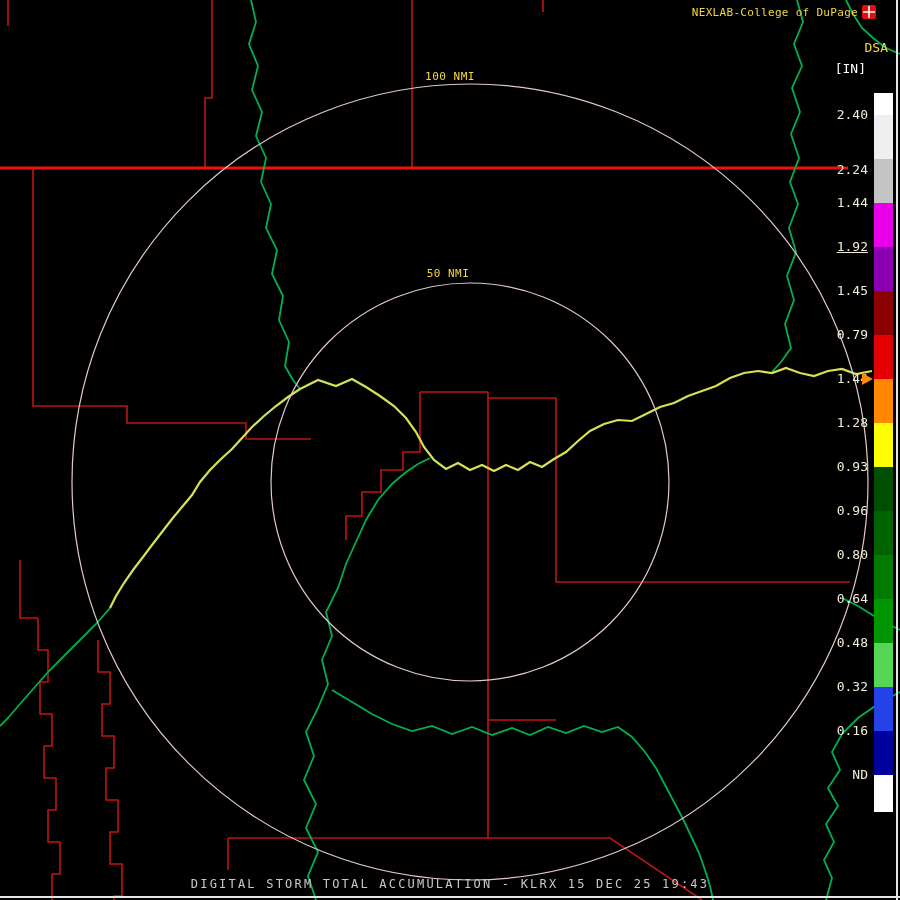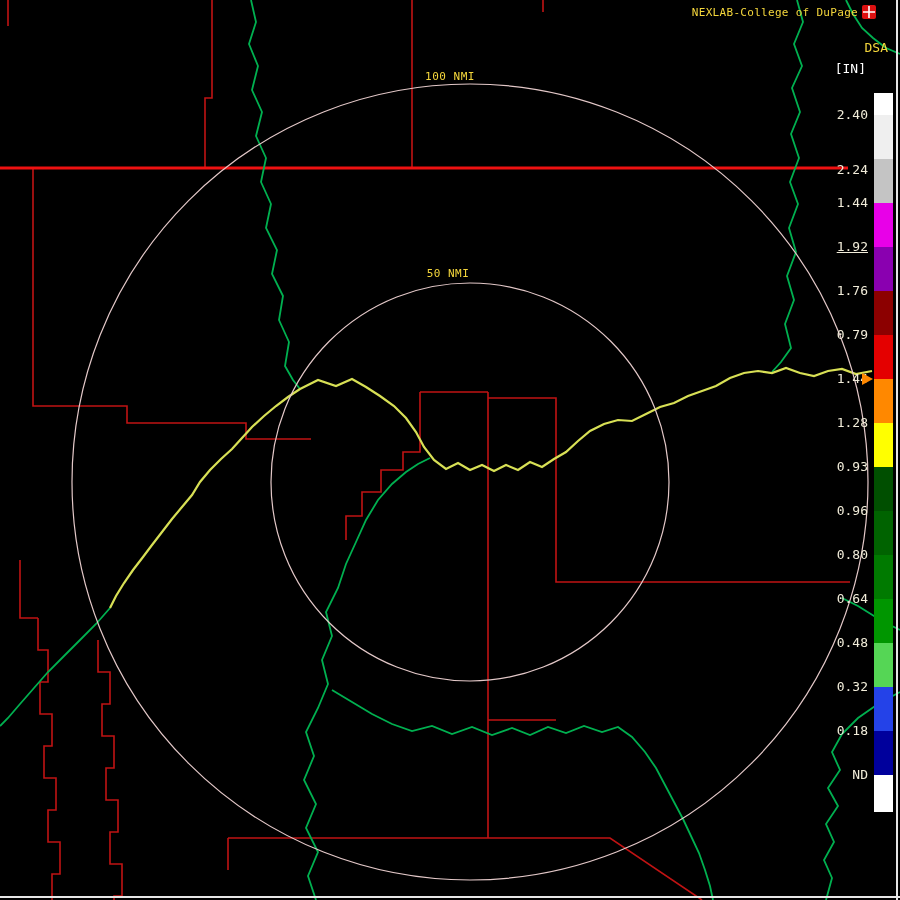--- a/index.html
+++ b/index.html
@@ -102,42 +102,43 @@
       <div class="cb-cell" style="top: 0px; height: 22px; background: rgb(255, 255, 255);"></div>
       <div class="cb-cell" style="top: 22px; height: 44px; background: rgb(239, 239, 239);"></div>
       <div class="cb-label" style="top: 15px;">2.40</div>
       <div class="cb-cell" style="top: 66px; height: 44px; background: rgb(196, 196, 196);"></div>
       <div class="cb-label" style="top: 70px;">2.24</div>
       <div class="cb-cell" style="top: 110px; height: 44px; background: rgb(232, 0, 232);"></div>
       <div class="cb-label" style="top: 103px;">1.44</div>
       <div class="cb-cell" style="top: 154px; height: 44px; background: rgb(138, 0, 176);"></div>
       <div class="cb-label" style="top: 147px; text-decoration: underline;">1.92</div>
       <div class="cb-cell" style="top: 198px; height: 44px; background: rgb(140, 0, 0);"></div>
-      <div class="cb-label" style="top: 191px;">1.76</div>
+      <div class="cb-label" style="top: 191px;">1.45</div>
       <div class="cb-cell" style="top: 242px; height: 44px; background: rgb(228, 0, 0);"></div>
       <div class="cb-label" style="top: 235px;">0.79</div>
       <div class="cb-cell" style="top: 286px; height: 44px; background: rgb(255, 136, 0);"></div>
       <div class="cb-label" style="top: 279px;">1.44</div>
       <div class="cb-cell" style="top: 330px; height: 44px; background: rgb(255, 255, 0);"></div>
       <div class="cb-label" style="top: 323px;">1.28</div>
       <div class="cb-cell" style="top: 374px; height: 44px; background: rgb(0, 79, 0);"></div>
       <div class="cb-label" style="top: 367px;">0.93</div>
       <div class="cb-cell" style="top: 418px; height: 44px; background: rgb(0, 99, 0);"></div>
       <div class="cb-label" style="top: 411px;">0.96</div>
       <div class="cb-cell" style="top: 462px; height: 44px; background: rgb(0, 122, 0);"></div>
       <div class="cb-label" style="top: 455px;">0.80</div>
       <div class="cb-cell" style="top: 506px; height: 44px; background: rgb(0, 150, 0);"></div>
       <div class="cb-label" style="top: 499px;">0.64</div>
       <div class="cb-cell" style="top: 550px; height: 44px; background: rgb(85, 214, 85);"></div>
       <div class="cb-label" style="top: 543px;">0.48</div>
       <div class="cb-cell" style="top: 594px; height: 44px; background: rgb(36, 66, 232);"></div>
       <div class="cb-label" style="top: 587px;">0.32</div>
       <div class="cb-cell" style="top: 638px; height: 44px; background: rgb(0, 0, 156);"></div>
-      <div class="cb-label" style="top: 631px;">0.18</div>
+      <div class="cb-label" style="top: 631px;">0.16</div>
       <div class="cb-cell" style="top: 682px; height: 37px; background: rgb(255, 255, 255);"></div>
       <div class="cb-label" style="top: 675px;">ND</div>
       <div class="cb-arrow" style="top: 280px;"></div>
     </div>
 
+  <div class="footer-title">DIGITAL STORM TOTAL ACCUMULATION - KLRX 15 DEC 25 19:43</div>
 
   <div class="frame-right"></div>
   <div class="frame-bottom"></div>
 </div>
 
 </body></html>

